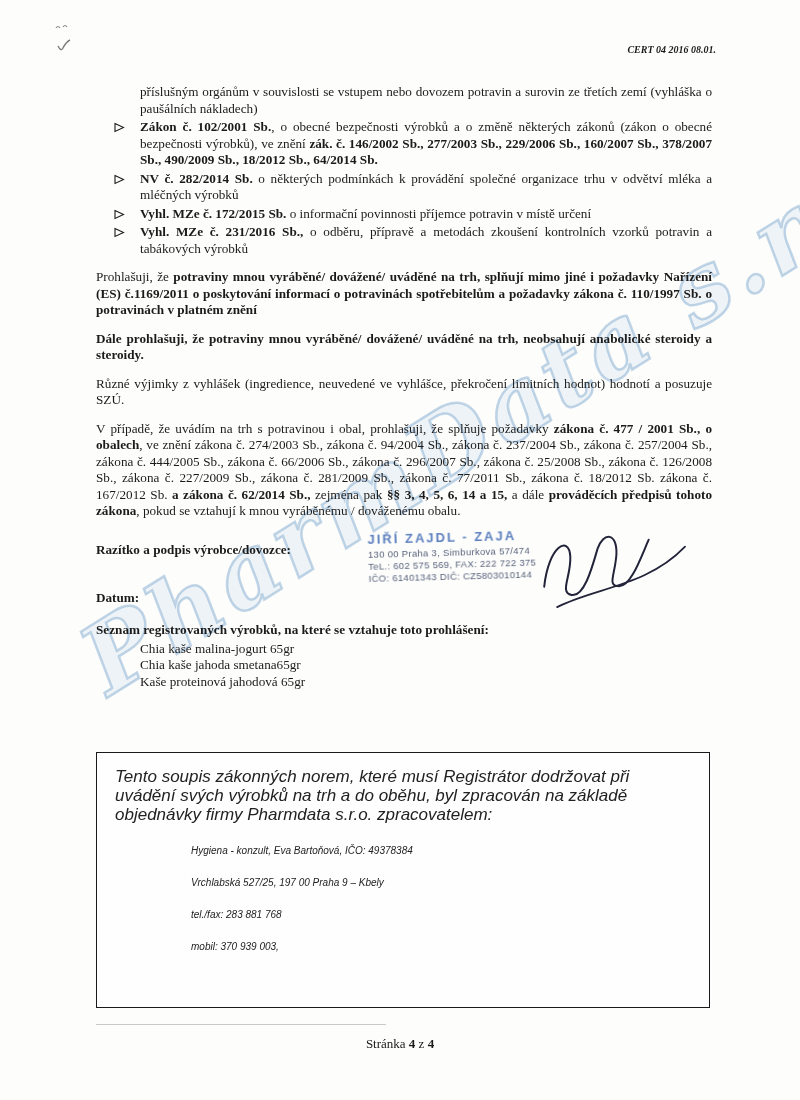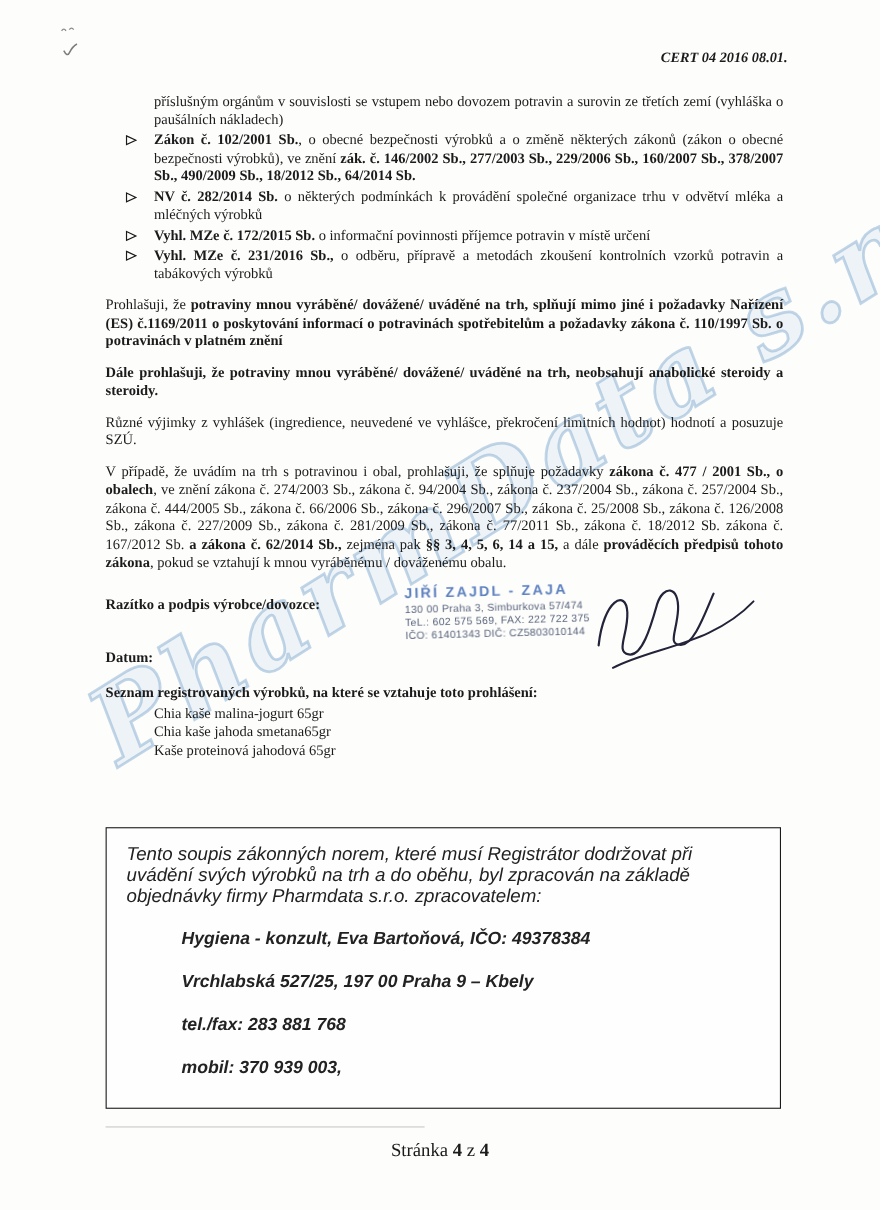--- a/index.html
+++ b/index.html
@@ -13,21 +13,21 @@
     position:absolute; left:30px; top:400px; width:800px; z-index:1;
     text-align:center; transform:rotate(-32deg);
     font-family:"DejaVu Serif", serif; font-style:italic; font-weight:bold;
     font-size:96px; letter-spacing:5px; white-space:nowrap;
     color:rgba(158,195,224,0.16);
     -webkit-text-stroke:2.5px rgba(120,163,203,0.45);
     pointer-events:none;
   }
   .header-code {
     position:absolute; top:44px; right:84px; z-index:3;
-    font-style:italic; font-weight:bold; font-size:13px;
+    font-style:italic; font-weight:bold; font-size:10px;
   }
   .pen-mark { position:absolute; left:48px; top:24px; z-index:3; }
   .content {
     position:absolute; left:96px; top:84px; width:616px; z-index:2;
     font-size:13.2px; line-height:16.5px;
   }
   .para { margin:0; text-align:justify; }
   .b { font-weight:bold; }
   .indent1 { margin-left:44px; }
   .gap { margin-top:12px; }
@@ -48,23 +48,23 @@
   .products-label { margin-top:16px; }
   .products { margin:2px 0 0 44px; }
   .product { line-height:16.5px; }
   .notice-box {
     position:absolute; left:96px; top:752px; width:614px; height:256px; z-index:2;
     box-sizing:border-box; border:1.5px solid #1a1a1a; padding:14px 18px;
     font-family:"Liberation Sans", sans-serif; font-style:italic;
     color:#222; background:rgba(255,255,255,0.55);
   }
   .notice-para { margin:0; font-size:17px; line-height:19px; }
-  .notice-line { margin:21px 0 0 50px; font-weight:bold; font-size:16px; }
+  .notice-line { margin:21px 0 0 76px; font-weight:normal; font-size:10px; }
   .footer-rule { position:absolute; left:96px; top:1024px; width:290px; height:1px; background:#c9c9c9; z-index:2; }
-  .footer { position:absolute; left:0; top:1036px; width:800px; text-align:center; font-size:17px; z-index:2; }
+  .footer { position:absolute; left:0; top:1036px; width:800px; text-align:center; font-size:13px; z-index:2; }
 </style>
 </head>
 <body>
 
 <div class="page">
 
   <div class="watermark">PharmData s.r.o.</div>
 
   <div class="header-code">CERT 04 2016 08.01.</div>
 

